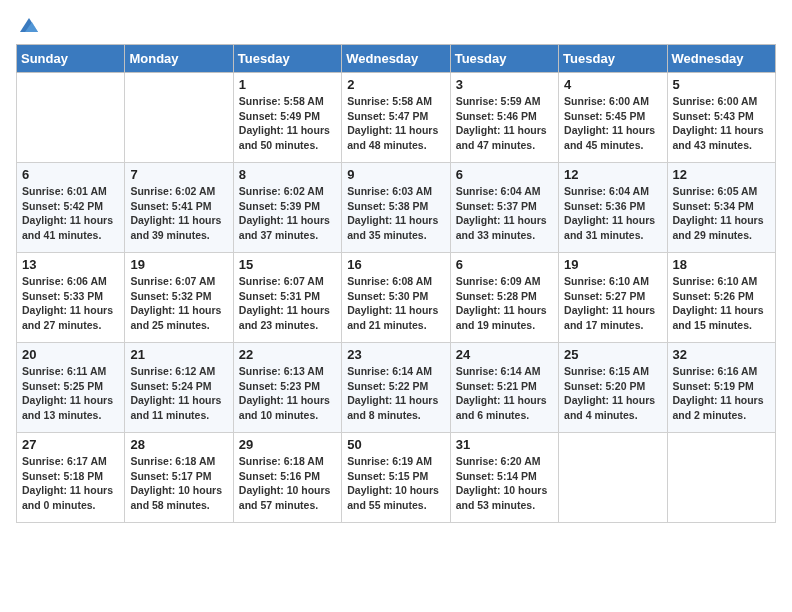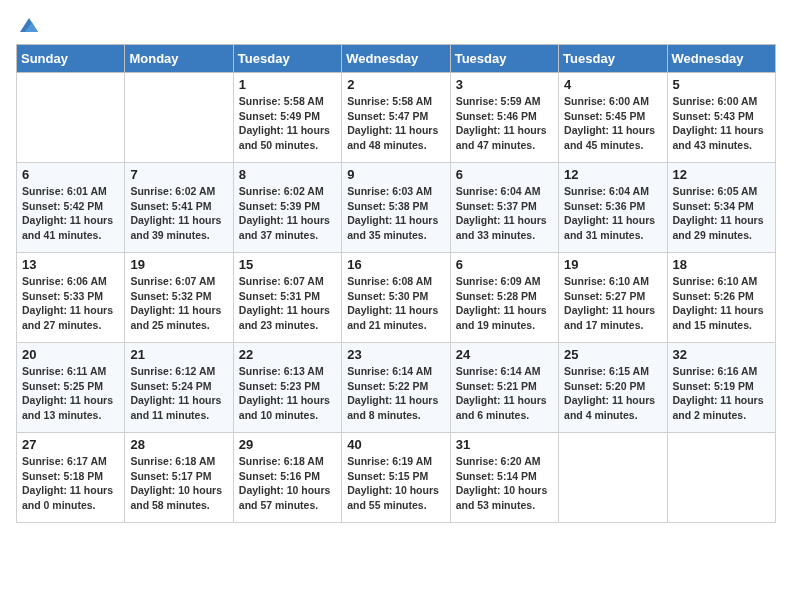--- a/index.html
+++ b/index.html
@@ -242,21 +242,21 @@
       </td>
         <td>
         <span class="day-num">28</span>
         <span class="cell-info">Sunrise: 6:18 AM<br>Sunset: 5:17 PM<br>Daylight: 10 hours and 58 minutes.</span>
       </td>
         <td>
         <span class="day-num">29</span>
         <span class="cell-info">Sunrise: 6:18 AM<br>Sunset: 5:16 PM<br>Daylight: 10 hours and 57 minutes.</span>
       </td>
         <td>
-        <span class="day-num">40</span>
+        <span class="day-num">50</span>
         <span class="cell-info">Sunrise: 6:19 AM<br>Sunset: 5:15 PM<br>Daylight: 10 hours and 55 minutes.</span>
       </td>
         <td>
         <span class="day-num">31</span>
         <span class="cell-info">Sunrise: 6:20 AM<br>Sunset: 5:14 PM<br>Daylight: 10 hours and 53 minutes.</span>
       </td>
         <td class="empty"></td>
         <td class="empty"></td>
       </tr>
     </tbody>

